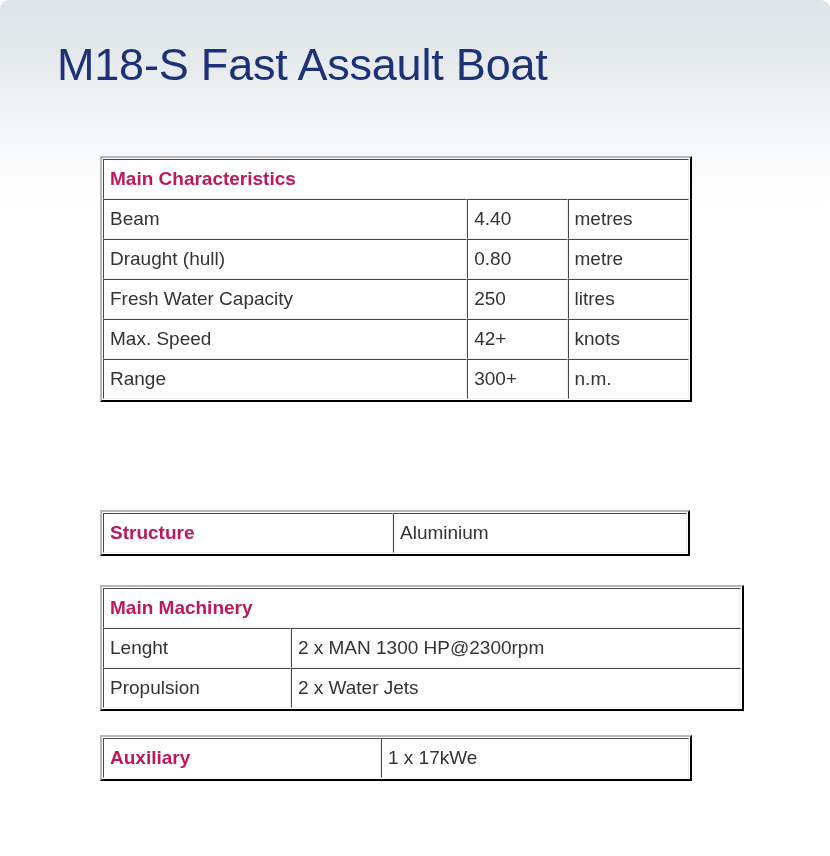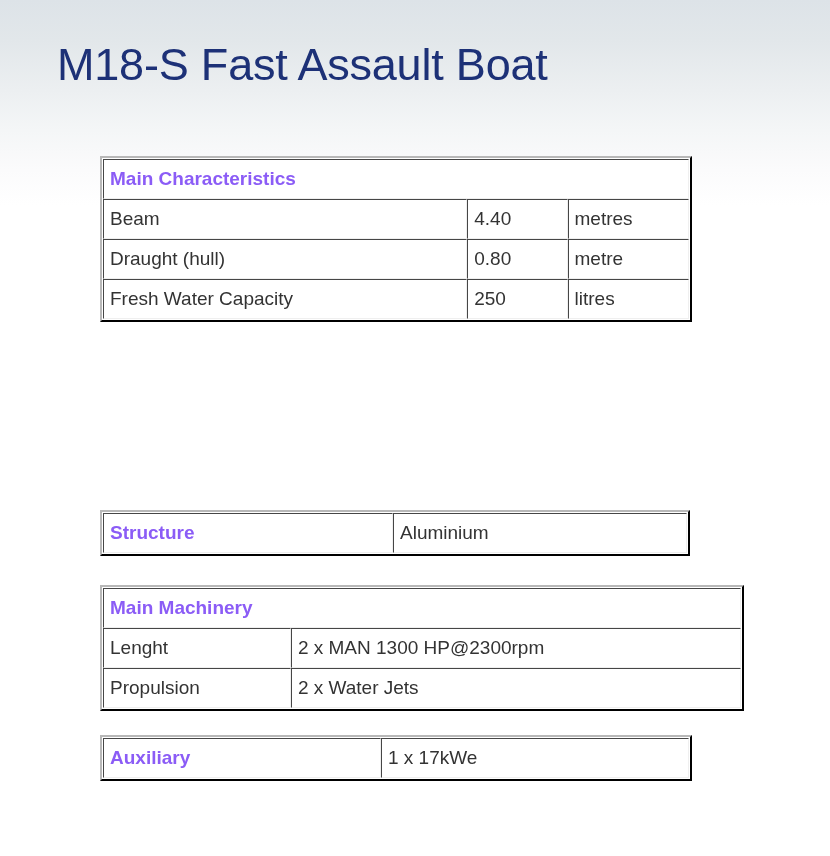--- a/index.html
+++ b/index.html
@@ -20,20 +20,21 @@
     position: absolute;
     inset: 0;
     background: linear-gradient(to bottom,
         #dde3e8 0px,
         #e2e7ea 40px,
         #eceff1 90px,
         #f4f6f7 130px,
         #fbfbfc 170px,
         #ffffff 205px,
         #ffffff 100%);
+    border-radius: 9px;
   }
   #content {
     position: relative;
     width: 830px;
     height: 856px;
   }
 
   .page-title {
     position: absolute;
     left: 57px;
@@ -71,21 +72,21 @@
     font-size: 19px;
     line-height: 27px;
     color: #333333;
     vertical-align: middle;
     white-space: nowrap;
     overflow: hidden;
     background: #ffffff;
   }
   table.spec td.hdr {
     font-weight: bold;
-    color: #8b5cf6;
+    color: #be185d;
     margin-top: 35px;
   }
 
   
   #tbl-main        { left: 100px; top: 156px;  width: 592px; }
   #tbl-structure   { left: 100px; top: 510px;  width: 544px; }
   #tbl-machinery   { left: 100px; top: 585px;  width: 644px; }
   #tbl-auxiliary   { left: 100px; top: 735px;  width: 592px; }
 
   #tbl-main td           { height: 31px; }
@@ -132,20 +133,30 @@
         <tr>
           <td>Draught (hull)</td>
           <td>0.80</td>
           <td>metre</td>
         </tr>
         <tr>
           <td>Fresh Water Capacity</td>
           <td>250</td>
           <td>litres</td>
         </tr>
+        <tr>
+          <td>Max. Speed</td>
+          <td>42+</td>
+          <td>knots</td>
+        </tr>
+        <tr>
+          <td>Range</td>
+          <td>300+</td>
+          <td>n.m.</td>
+        </tr>
       </tbody>
     </table>
 
     <table class="spec" id="tbl-structure">
       <colgroup>
         <col class="col-label-struct">
           <col class="col-value-struct">
       </colgroup>
       <tbody>
         <tr>

